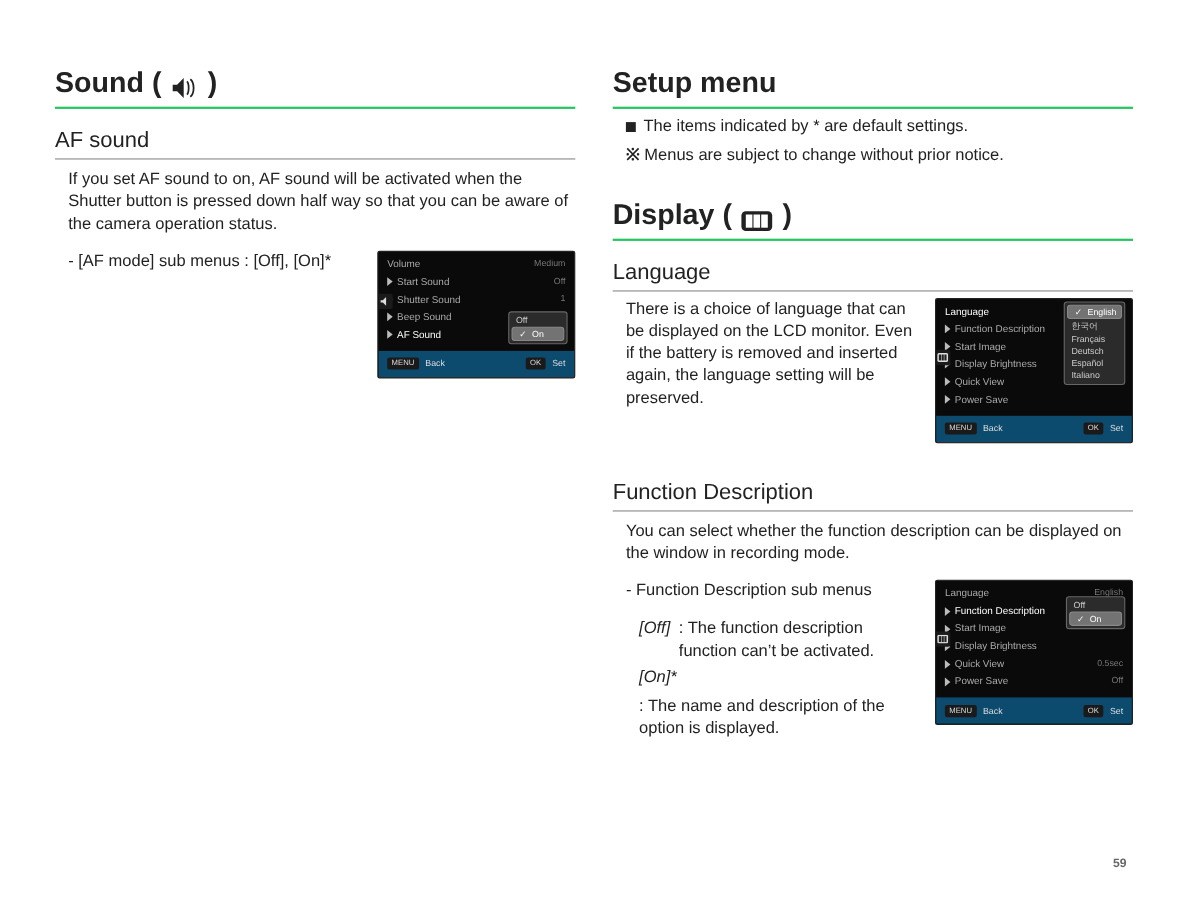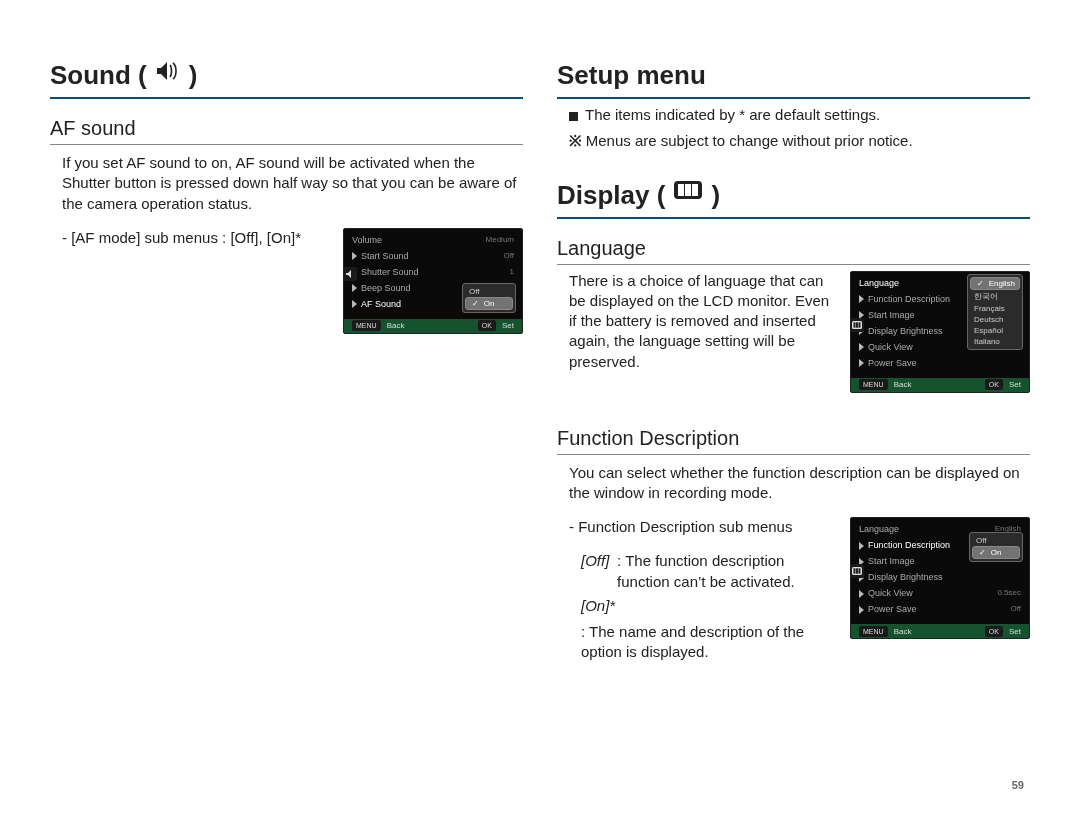--- a/index.html
+++ b/index.html
@@ -1,37 +1,37 @@
 <!DOCTYPE html>
 <html><head>
 <meta charset="utf-8">
 <style>
   * { box-sizing: border-box; margin: 0; padding: 0; }
   html, body { width: 1080px; height: 815px; background: #fff; font-family: Arial, Helvetica, sans-serif; color: #222; }
   .page { display: flex; padding: 60px 50px 30px 50px; gap: 34px; height: 100%; position: relative; }
   .col { flex: 1; }
-  .main-heading { font-size: 26px; font-weight: bold; border-bottom: 2px solid #0c4a6e; padding-bottom: 6px; display: flex; align-items: flex-start; gap: 8px; }
+  .main-heading { font-size: 26px; font-weight: bold; border-bottom: 2px solid #22c55e; padding-bottom: 6px; display: flex; align-items: flex-end; gap: 8px; }
   .sub-heading { font-size: 20px; font-weight: normal; border-bottom: 1px solid #888; padding-bottom: 4px; margin-top: 18px; }
   .body-text { font-size: 15px; line-height: 1.35; margin-top: 8px; padding-left: 12px; padding-right: 4px; }
   .note { font-size: 15px; line-height: 1.35; margin-top: 6px; padding-left: 12px; }
   .row-with-shot { display: flex; gap: 14px; margin-top: 14px; align-items: flex-start; padding-left: 12px; }
   .row-with-shot .textcol { flex: 1; font-size: 15px; line-height: 1.35; }
   .shot { width: 180px; background: #0a0a0a; border: 1px solid #222; border-radius: 2px; color: #bbb; font-size: 9px; font-family: Arial, sans-serif; overflow: hidden; }
   .shot-body { padding: 6px 8px 6px 8px; position: relative; }
   .shot-rows { display: flex; flex-direction: column; gap: 2px; }
   .shot-row { display: flex; justify-content: space-between; align-items: flex-start; height: 14px; }
   .shot-row .l { color: #aaa; }
   .shot-row .r { color: #777; font-size: 8px; text-align: right; min-width: 46px; }
   .shot-row.hl .l { color: #fff; }
   .triangle { width: 0; height: 0; border-top: 4px solid transparent; border-bottom: 4px solid transparent; border-left: 5px solid #bbb; display: inline-block; margin-right: 4px; vertical-align: middle; }
   .shot-side-icon { position: absolute; left: -1px; top: 50%; transform: translateY(-50%); width: 14px; height: 14px; background: #1a1a1a; border-radius: 2px; display: flex; align-items: center; justify-content: center; }
   .popup { position: absolute; right: 6px; background: #2b2b2b; border: 1px solid #666; border-radius: 3px; width: 54px; font-size: 8px; padding: 2px 0; }
   .popup .opt { padding: 1px 6px; color: #ccc; display: flex; align-items: center; gap: 3px; }
   .popup .opt.sel { background: #737373; border: 1px solid #888; border-radius: 3px; color: #fff; margin: 0 2px; }
-  .shot-footer { background: #14532d; display: flex; align-items: center; height: 14px; padding: 0 8px; gap: 6px; font-size: 8px; color: #ddd; }
+  .shot-footer { background: #0c4a6e; display: flex; align-items: center; height: 24px; padding: 0 8px; gap: 6px; font-size: 8px; color: #ddd; }
   .pill { background: #1a1a1a; border-radius: 2px; padding: 0 4px; font-size: 7px; height: 11px; display: inline-flex; align-items: center; }
   .check::before { content: "\2713"; font-size: 8px; margin-right: 2px; }
   .desc-table { margin-top: 14px; padding-left: 12px; font-size: 15px; line-height: 1.35; }
   .desc-table .dr { display: flex; gap: 6px; }
   .desc-table .dk { width: 48px; font-style: italic; }
   .page-num { position: absolute; right: 56px; bottom: 24px; font-size: 11px; font-weight: bold; color: #666; }
   
   .ic-sound svg, .ic-display svg, .ic-small svg { display: block; }
   .square-bullet { display:inline-block; width:9px; height:9px; background:#222; margin-right:7px; vertical-align:middle; }
   .ref-mark { font-weight: bold; }

